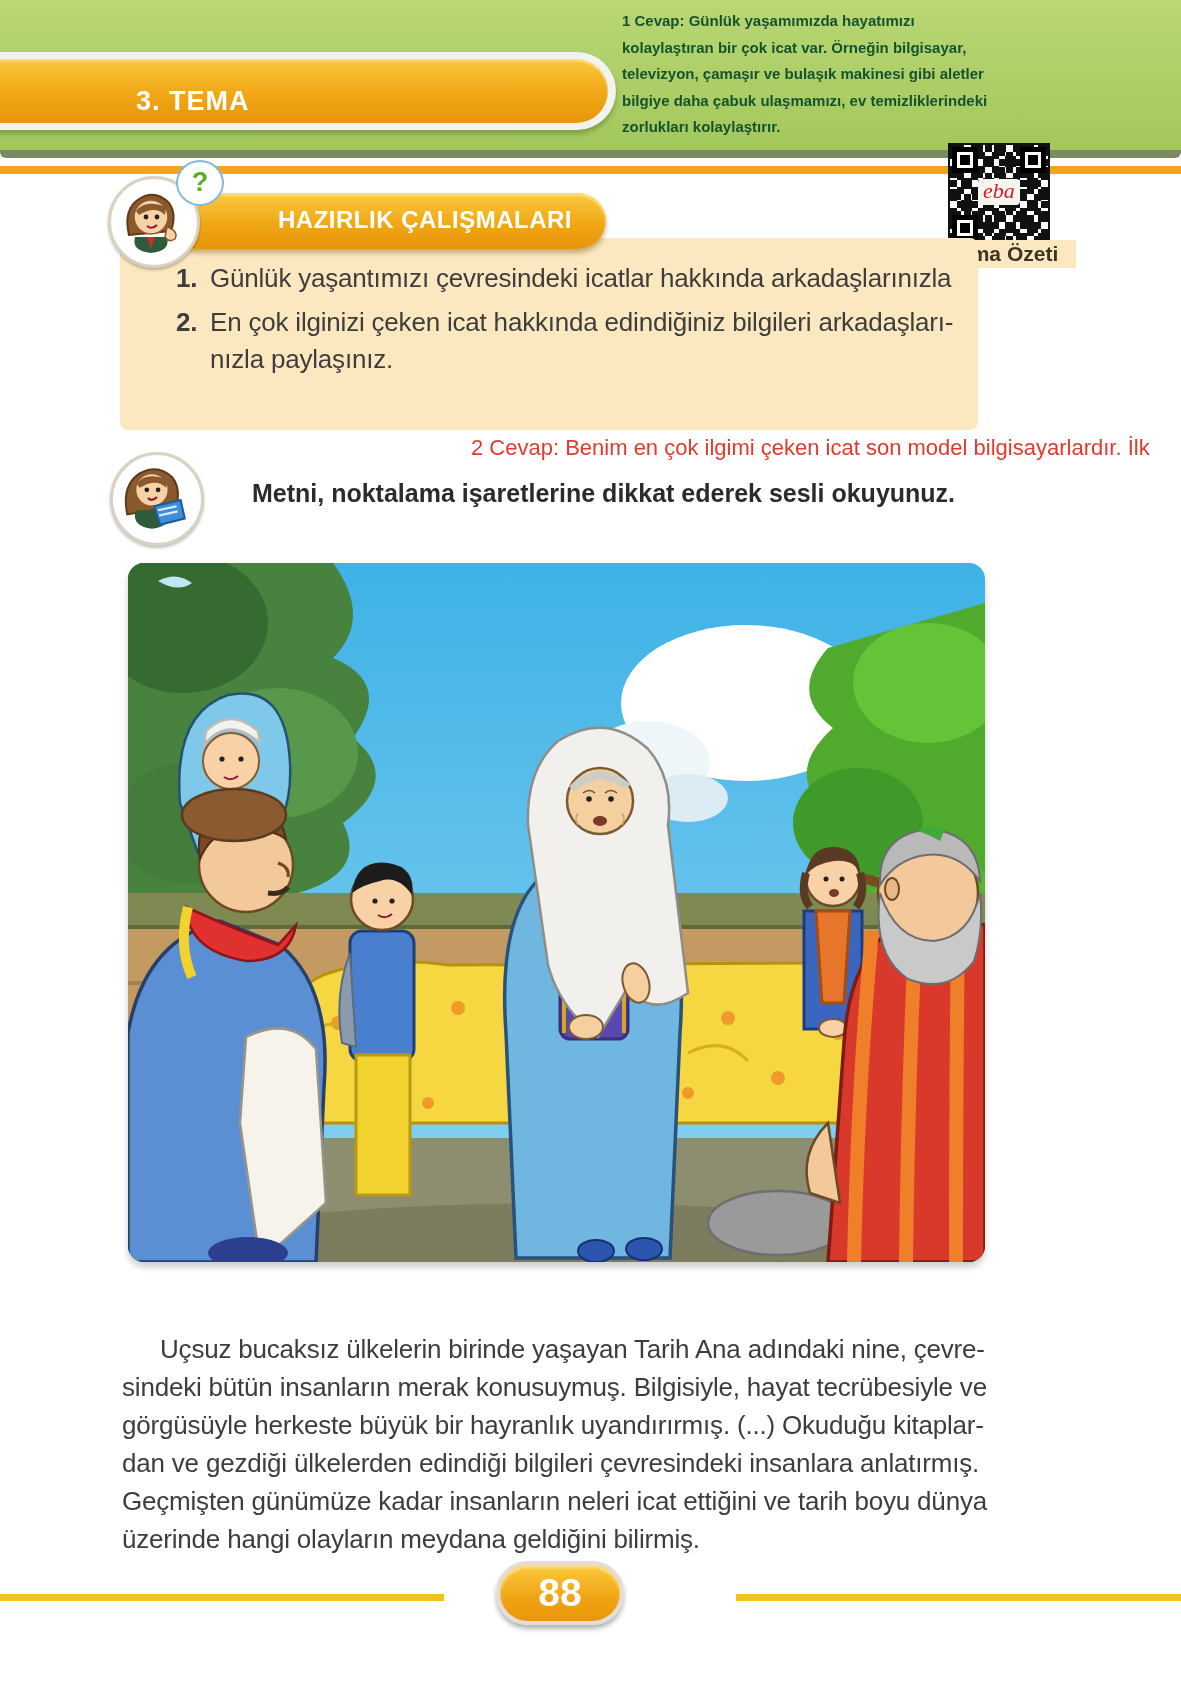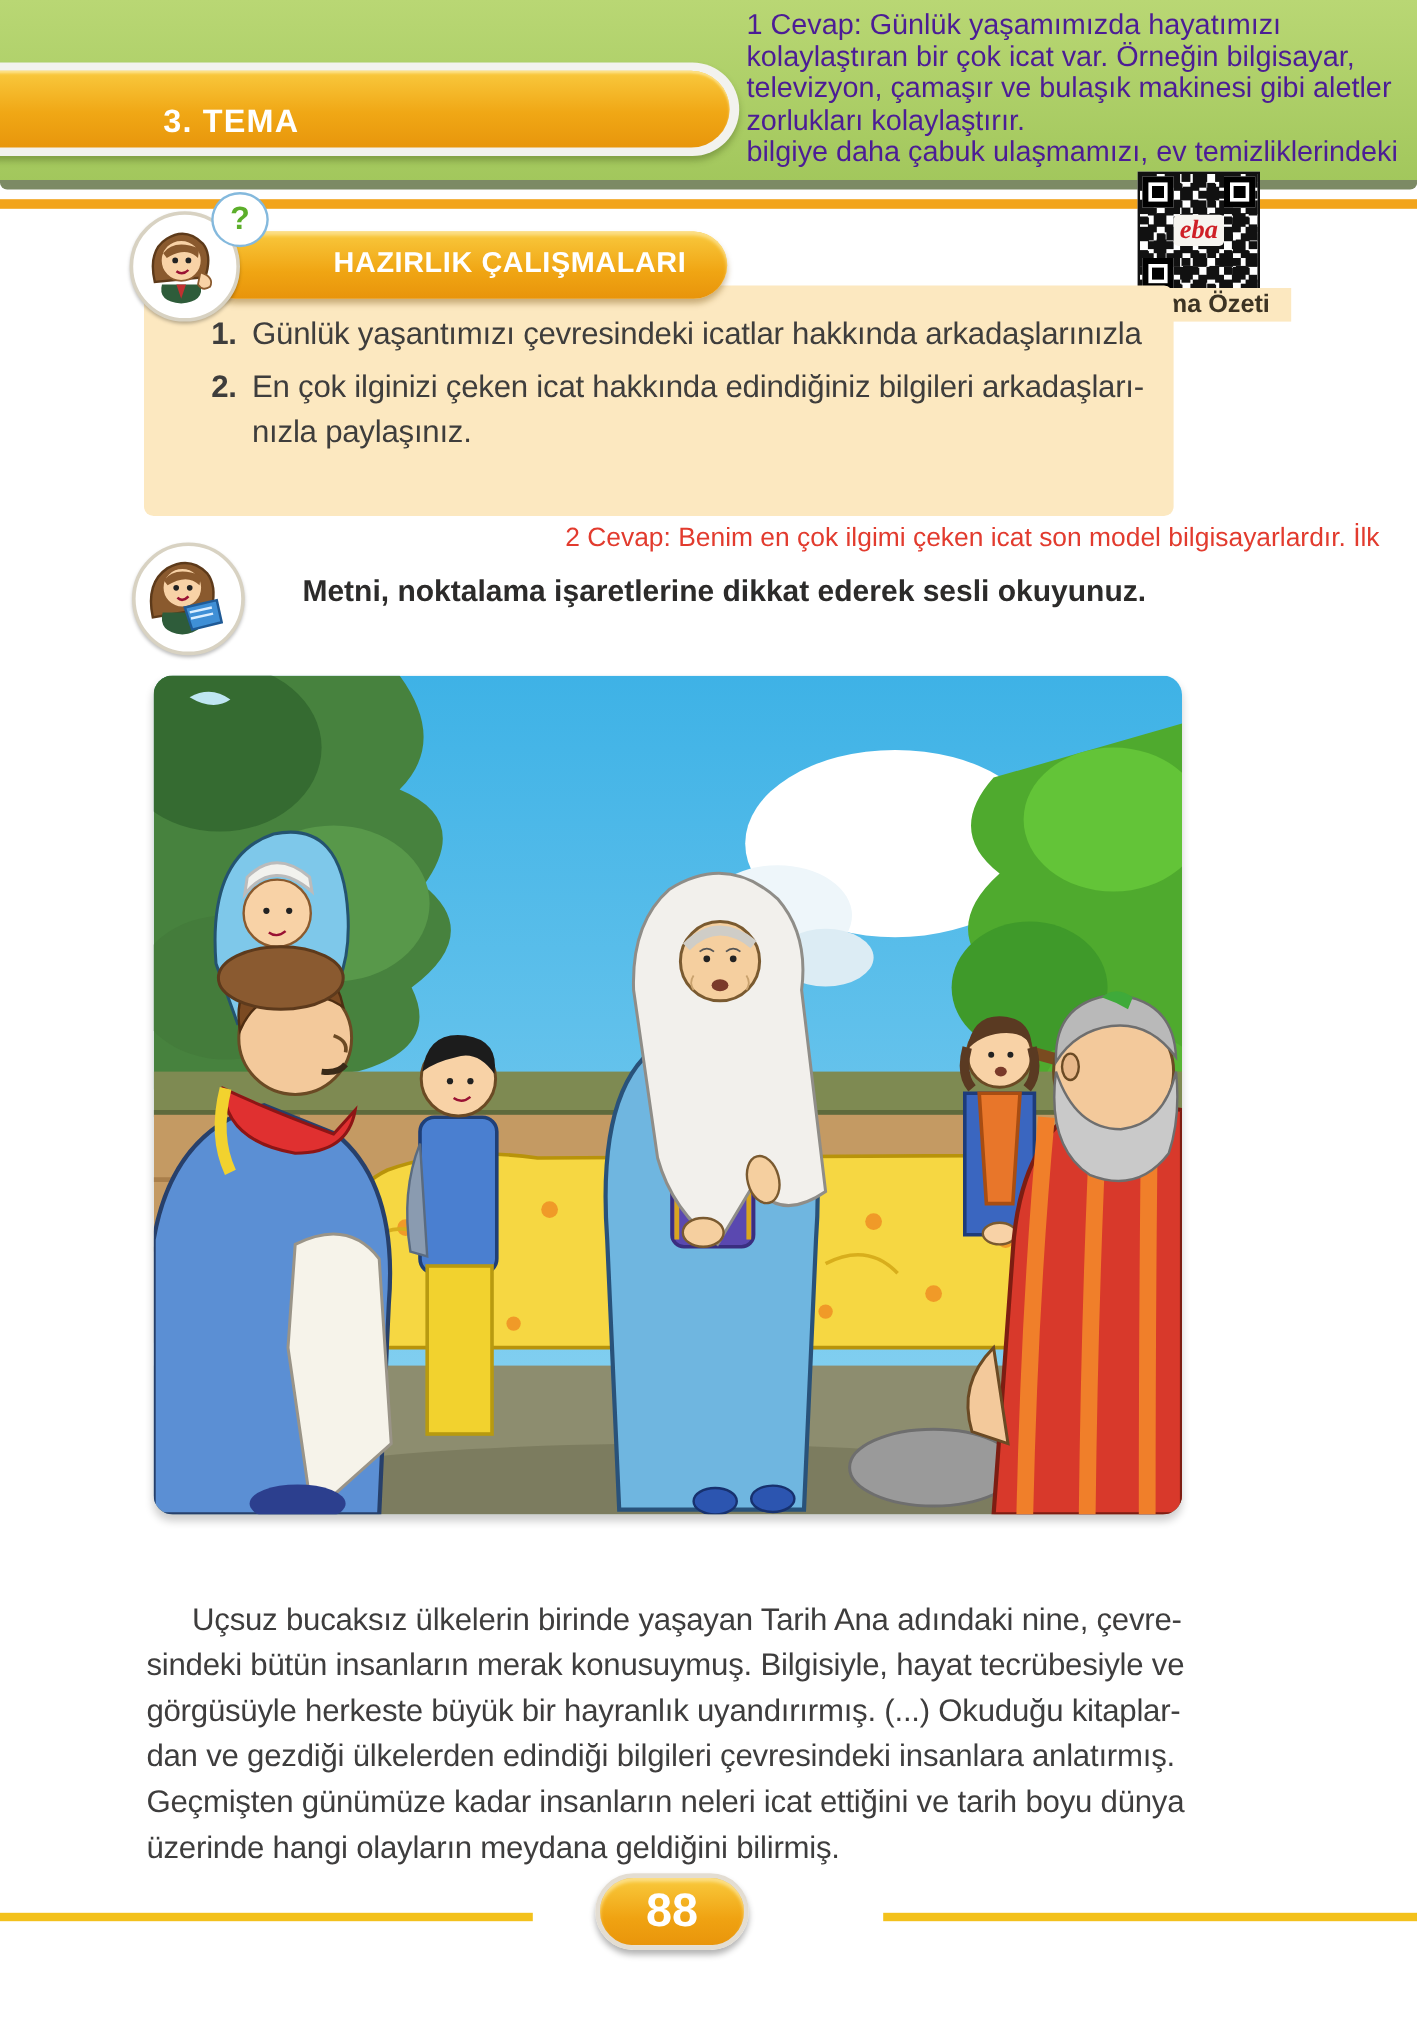--- a/index.html
+++ b/index.html
@@ -11,34 +11,34 @@
     background:linear-gradient(#b9d774,#a2c75c);}
   .green-band-edge{position:absolute;left:0;top:150px;width:1181px;height:8px;background:#7c8a64;border-radius:0 0 6px 6px;}
   .orange-rule{position:absolute;left:0;top:166px;width:1181px;height:8px;background:#f2a41c;}
 
   .tema-banner-outer{position:absolute;left:-20px;top:52px;width:636px;height:78px;
     background:#f2f2ee;border-radius:0 40px 40px 0;box-shadow:0 4px 5px rgba(60,80,20,.35);}
   .tema-banner{position:absolute;left:8px;top:7px;width:620px;height:64px;border-radius:0 32px 32px 0;
     background:linear-gradient(#f9c93e,#f0a715 55%,#e8960c);box-shadow:inset 0 2px 2px #fde28a;}
   .tema-banner-label{position:absolute;left:148px;top:14px;color:#fff;font-size:27px;font-weight:bold;letter-spacing:1px;margin-top:13px;}
 
-  .answer1{position:absolute;left:622px;top:8px;width:540px;color:#4c1d95;font-size:24px;line-height:26.5px;}
+  .answer1{position:absolute;left:622px;top:8px;width:540px;color:#14532d;font-size:15px;line-height:26.5px;font-weight:bold;}
   .answer1 div{white-space:nowrap;}
 
   
   .qr{position:absolute;left:948px;top:143px;width:98px;height:98px;background:#fff;border:2px solid #111;
     background-image:
       conic-gradient(#111 25%,transparent 0 50%,#111 0 75%,transparent 0),
       conic-gradient(transparent 25%,#111 0 50%,transparent 0 75%,#111 0);
     background-size:14px 14px,22px 22px;}
   .qr-finder{position:absolute;width:16px;height:16px;background:#fff;border:5px solid #000;}
   .qr-finder::after{content:"";position:absolute;inset:3px;background:#000;}
   .qr-f-tl{left:2px;top:2px;}  .qr-f-tr{right:2px;top:2px;}  .qr-f-bl{left:2px;bottom:2px;}
   .qr-logo{position:absolute;left:28px;top:34px;width:42px;height:26px;background:#f6f4ef;border-radius:4px;
-    color:#cf2027;font-family:"Liberation Serif",serif;font-style:italic;font-weight:bold;font-size:22px;
+    color:#cf2027;font-family:"Liberation Serif",serif;font-style:italic;font-weight:normal;font-size:22px;
     text-align:center;line-height:24px;}
   .qr-caption{position:absolute;left:930px;top:240px;width:146px;height:28px;background:#fce8c0;
     color:#3d3424;font-size:21px;font-weight:bold;text-align:center;line-height:28px;}
 
   
   .prep-panel{position:absolute;left:120px;top:238px;width:858px;height:192px;background:#fce8c0;border-radius:8px;}
 
   .prep-banner{position:absolute;left:168px;top:193px;width:438px;height:56px;border-radius:28px;
     background:linear-gradient(#f9c93e,#f0a513 60%,#e8940b);
     box-shadow:0 4px 5px rgba(120,80,10,.4), inset 0 3px 3px #fcdf87;}
@@ -93,22 +93,22 @@
   <div class="tema-banner-outer">
     <div class="tema-banner">
       <div class="tema-banner-label">3. TEMA</div>
     </div>
   </div>
 
   <div class="answer1">
     <div>1 Cevap: Günlük yaşamımızda hayatımızı</div>
     <div>kolaylaştıran bir çok icat var. Örneğin bilgisayar,</div>
     <div>televizyon, çamaşır ve bulaşık makinesi gibi aletler</div>
+    <div>bilgiye daha çabuk ulaşmamızı, ev temizliklerindeki</div>
     <div>zorlukları kolaylaştırır.</div>
-    <div>bilgiye daha çabuk ulaşmamızı, ev temizliklerindeki</div>
   </div>
 
   <div class="qr">
     <div class="qr-finder qr-f-tl"></div>
     <div class="qr-finder qr-f-tr"></div>
     <div class="qr-finder qr-f-bl"></div>
     <div class="qr-logo">eba</div>
   </div>
   <div class="qr-caption">Tema Özeti</div>
 

